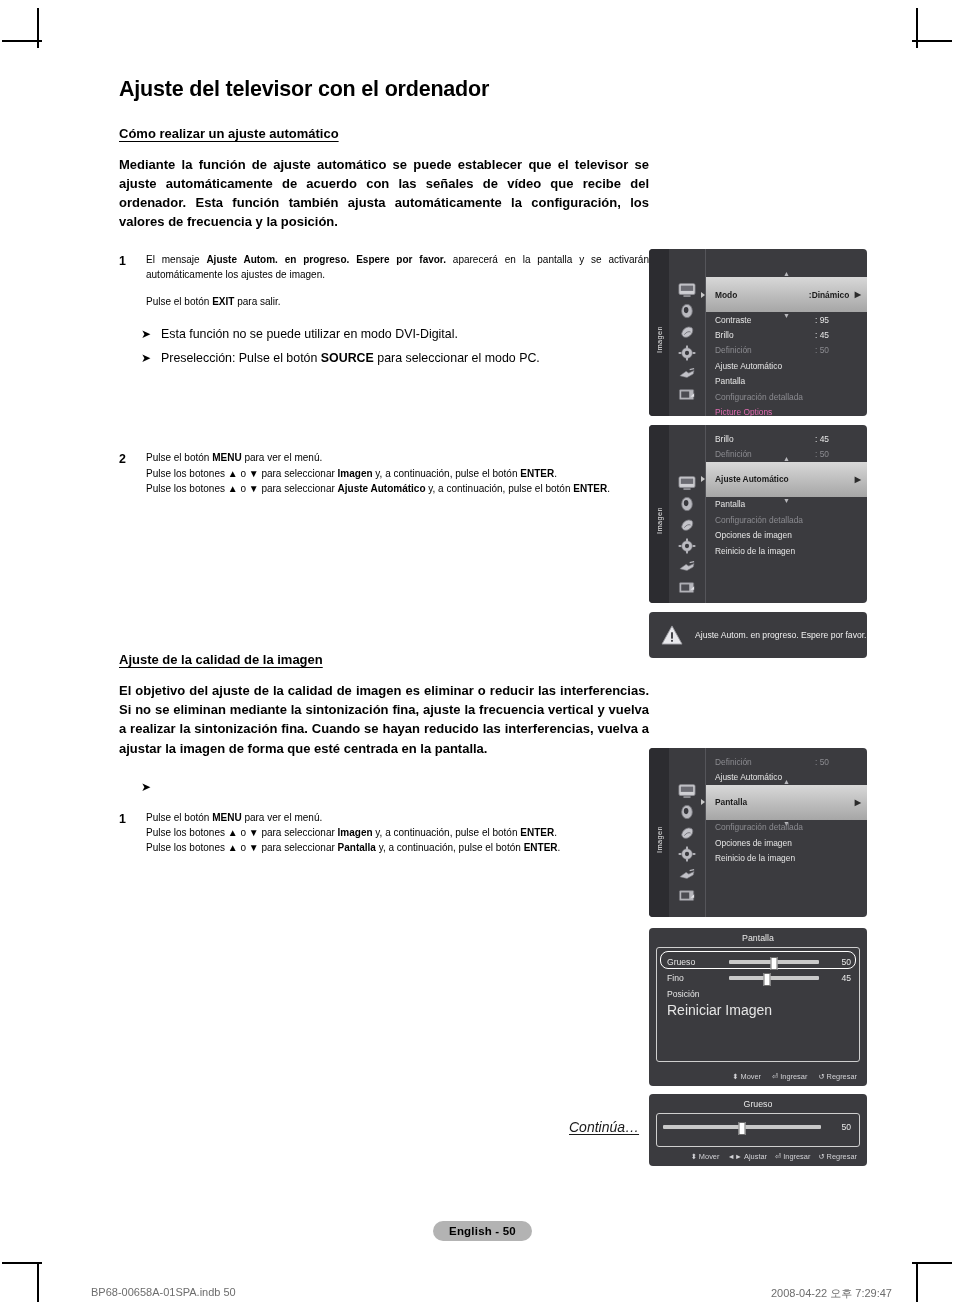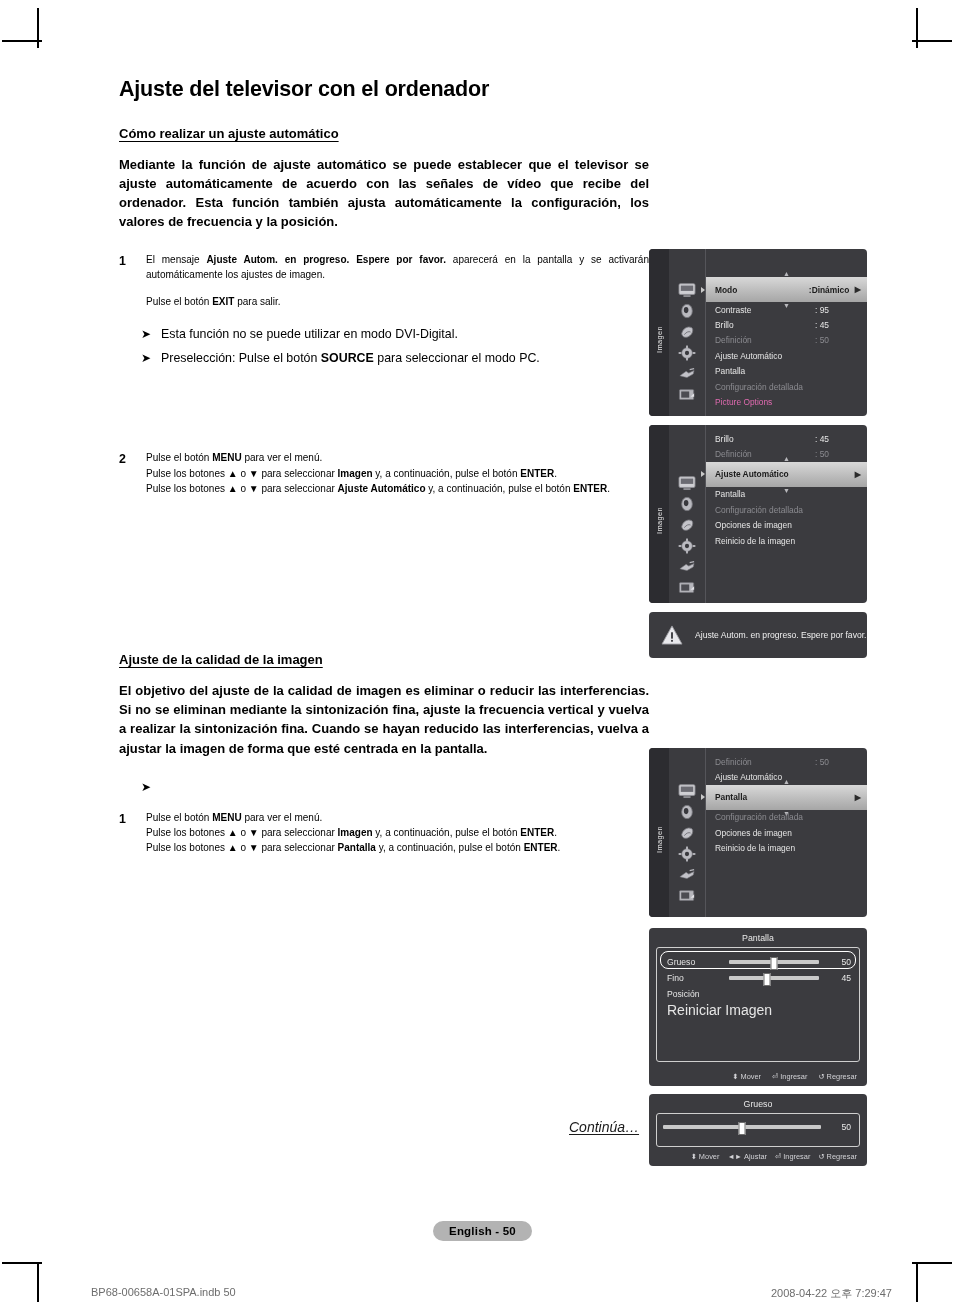--- a/index.html
+++ b/index.html
@@ -81,21 +81,21 @@
   .row{
     height:15.4px;display:flex;align-items:center;
     padding:0 6px 0 9px;font-size:8.4px;color:#e6e6e6;position:relative;
   }
   .row .lbl{flex:1;white-space:nowrap;}
   .row .val{width:46px;text-align:left;white-space:nowrap;}
   .row.dim{color:#8b8b90;}
   .row.pink{color:#e06ab0;}
   .row.sel{
     background:linear-gradient(to bottom,#d8d8d8 0%,#bcbcbc 55%,#a6a6a6 100%);
-    color:#1b1b1b;font-weight:bold;height:25px;
+    color:#1b1b1b;font-weight:bold;height:35px;
   }
   .row.sel .val{color:#1b1b1b;}
   .row.sel .caret{color:#2b2b2b;font-size:8px;}
   .caret{font-size:8px;color:#d5d5d5;margin-left:auto;}
   .tick{
     position:absolute;left:50%;transform:translateX(-50%);
     color:#b9b9bd;font-size:7px;line-height:5px;
   }
   .tick.up{top:-6px;}
   .tick.dn{bottom:-6px;}

